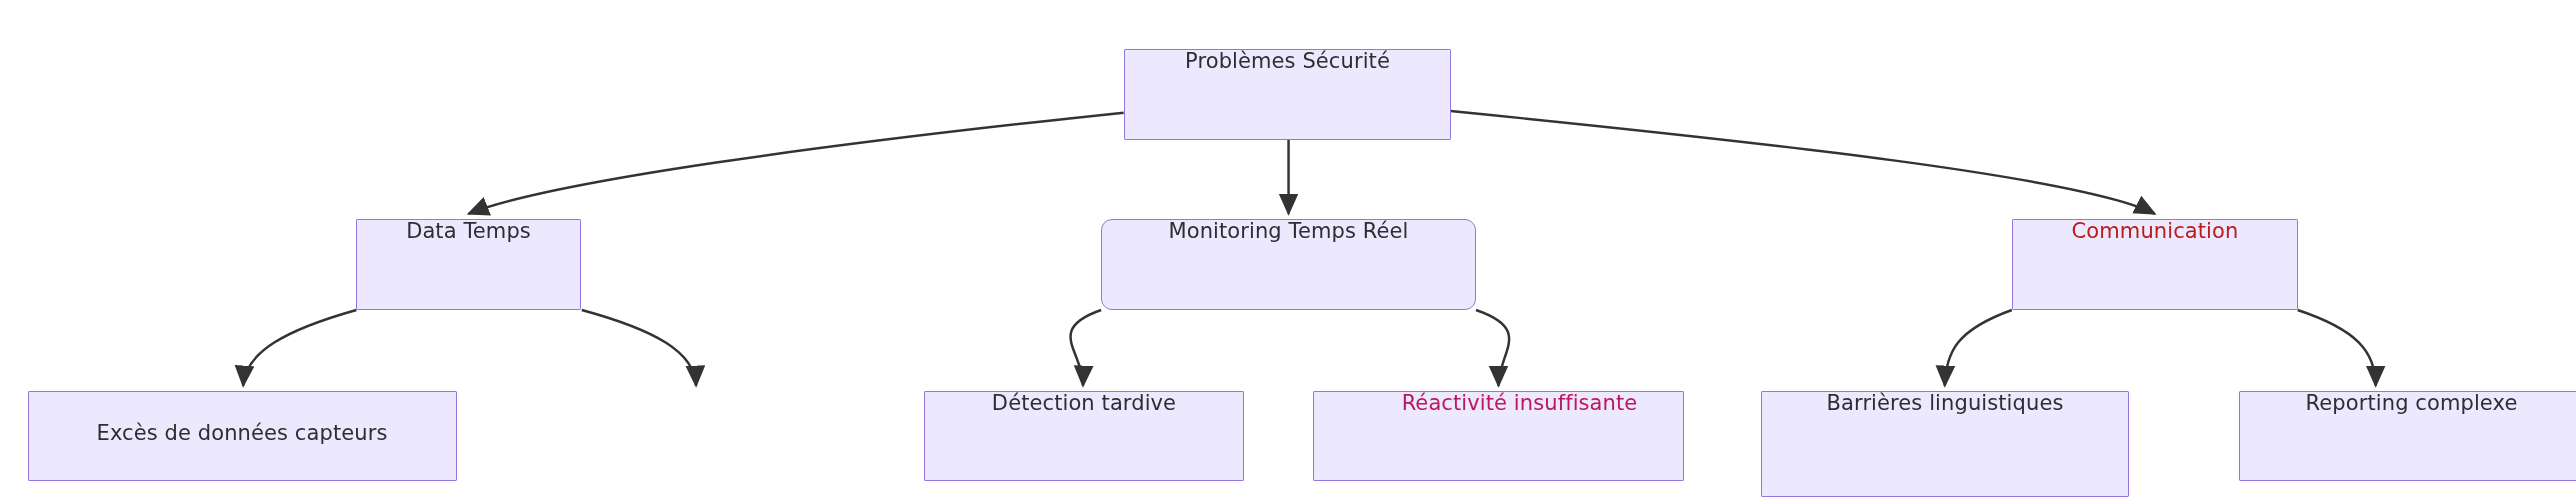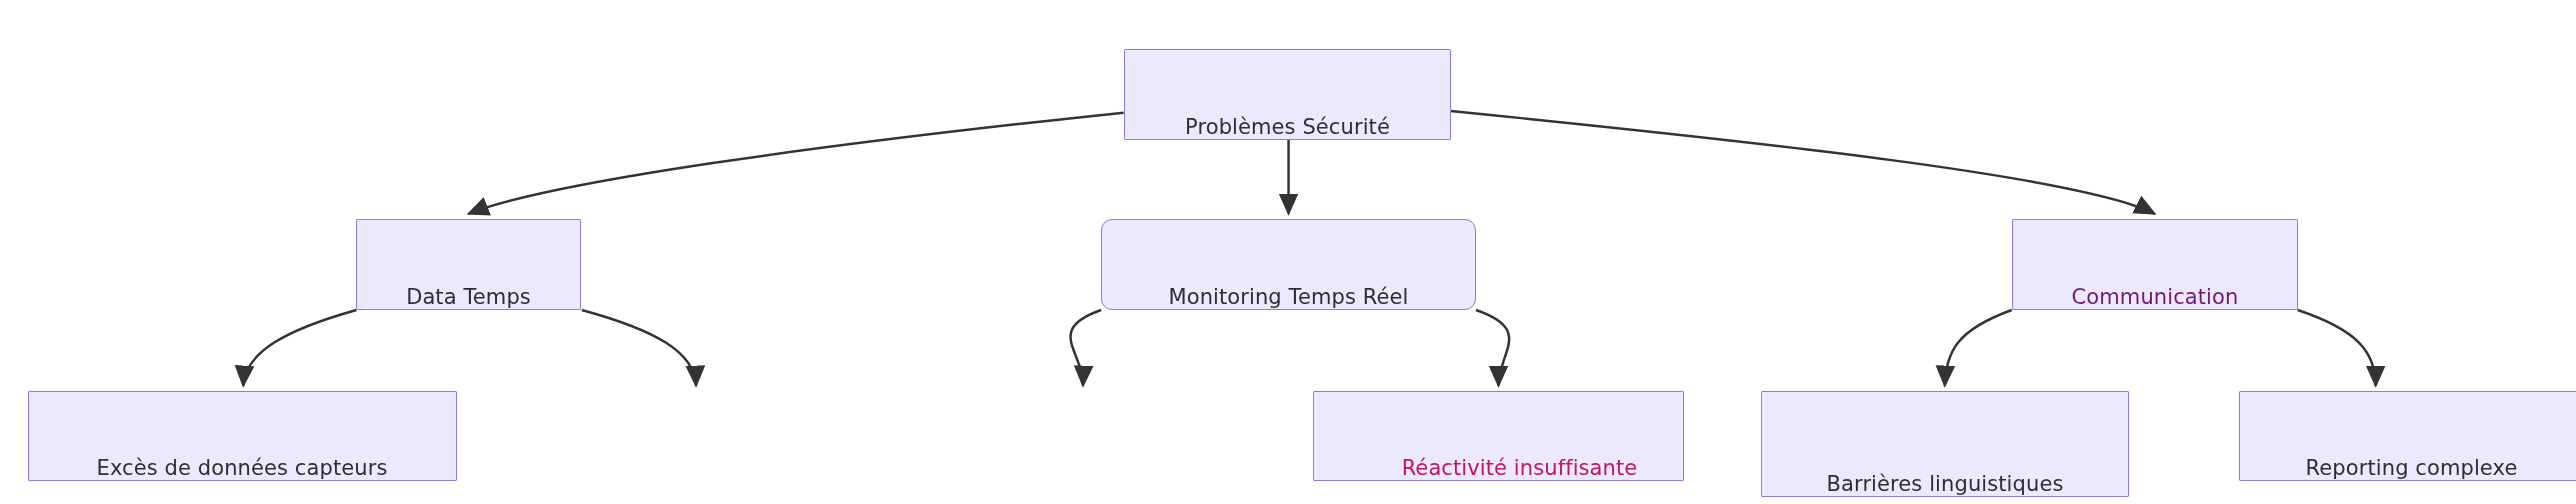--- a/index.html
+++ b/index.html
@@ -26,21 +26,21 @@
     height: 504px;
     pointer-events: none;
   }
   .node {
     position: absolute;
     box-sizing: border-box;
     background: #ECE8FD;
     border: 1.6px solid #9575E0;
     border-radius: 1.1px;
     display: flex;
-    align-items: flex-end;
+    align-items: flex-start;
     justify-content: center;
     z-index: 2;
   }
   .node-label {
     color: #2e2e32;
     font-size: 21px;
     font-weight: 400;
     line-height: 1.1;
     letter-spacing: 0.1px;
     white-space: nowrap;
@@ -86,28 +86,31 @@
 
   <div class="node branch" style="left: 356px; top: 219px; width: 225px; height: 91px; background: rgb(236, 232, 253); border-color: rgb(149, 117, 224);">
     <span class="node-label" style="color: rgb(46, 46, 50);">Data Temps</span>
   </div>
 
   <div class="node branch" style="left: 1101px; top: 219px; width: 375px; height: 91px; background: rgb(236, 232, 253); border-color: rgb(149, 117, 224); border-radius: 11px;">
     <span class="node-label" style="color: rgb(46, 46, 50);">Monitoring Temps Réel</span>
   </div>
 
   <div class="node branch" style="left: 2012px; top: 219px; width: 286px; height: 91px; background: rgb(236, 232, 253); border-color: rgb(149, 117, 224);">
-    <span class="node-label" style="color: #701a75;">Communication</span>
+    <span class="node-label" style="color: #b91c1c;">Communication</span>
   </div>
 
   <div class="node leaf" style="left: 27.5px; top: 391px; width: 429px; height: 90px; background: rgb(236, 232, 253); border-color: rgb(149, 117, 224);">
-    <span class="node-label" style="color: rgb(46, 46, 50);">Excès de données capteurs</span>
+    <span class="node-label" style="color: rgb(46, 46, 50); margin-top: 30px;">Excès de données capteurs</span>
   </div>
 
 
+  <div class="node leaf" style="left: 924px; top: 391px; width: 320px; height: 90px; background: rgb(236, 232, 253); border-color: rgb(149, 117, 224);">
+    <span class="node-label" style="color: rgb(46, 46, 50);">Détection tardive</span>
+  </div>
 
   <div class="node leaf" style="left: 1313px; top: 391px; width: 371px; height: 90px; background: rgb(236, 232, 253); border-color: rgb(149, 117, 224);">
     <span class="node-label" style="color: #be185d; margin-left: 42px;">Réactivité insuffisante</span>
   </div>
 
   <div class="node leaf" style="left: 1761px; top: 391px; width: 368px; height: 106px; background: rgb(236, 232, 253); border-color: rgb(149, 117, 224);">
     <span class="node-label" style="color: rgb(46, 46, 50);">Barrières linguistiques</span>
   </div>
 
   <div class="node leaf" style="left: 2203px; top: 391px; width: 345px; height: 90px; background: rgb(236, 232, 253); border-color: rgb(149, 117, 224); margin-left: 36px;">

